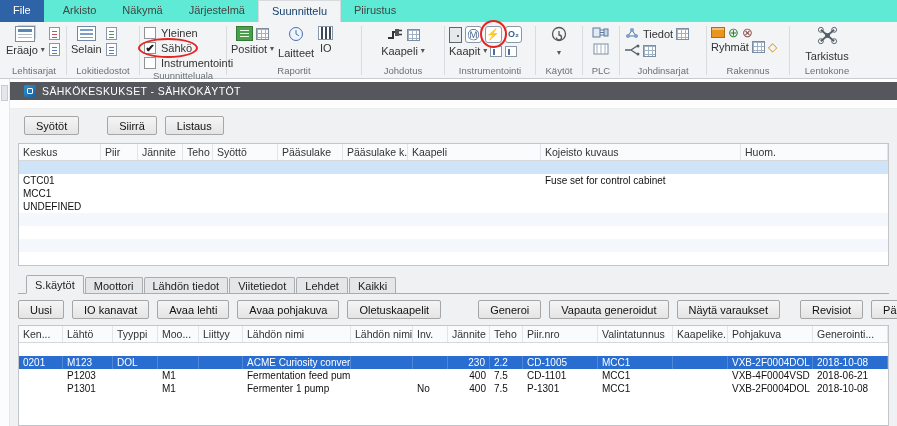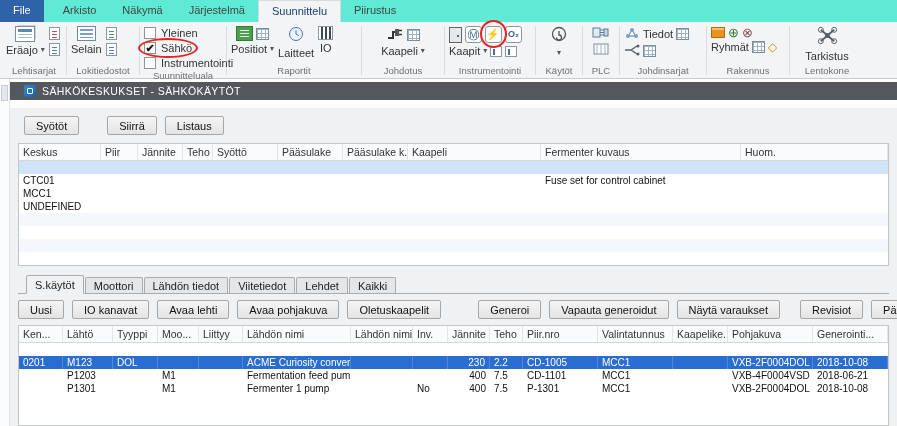--- a/index.html
+++ b/index.html
@@ -373,21 +373,21 @@
         <div class="wtable upper">
             <div class="thead">
               <div class="th" style="width: 82px;">Keskus</div>
               <div class="th" style="width: 37px;">Piir</div>
               <div class="th" style="width: 45px;">Jännite</div>
               <div class="th" style="width: 30px;">Teho</div>
               <div class="th" style="width: 65px;">Syöttö</div>
               <div class="th" style="width: 65px;">Pääsulake</div>
               <div class="th" style="width: 65px;">Pääsulake k...</div>
               <div class="th" style="width: 133px;">Kaapeli</div>
-              <div class="th" style="width: 200px;">Fermenter kuvaus</div>
+              <div class="th" style="width: 200px;">Kojeisto kuvaus</div>
               <div class="th" style="flex: 1 1 0%;">Huom.</div>
             </div>
             <div class="tbody">
               <div class="trow highlight">
                 <div class="td" style="width: 82px;"></div>
                 <div class="td" style="width: 37px;"></div>
                 <div class="td" style="width: 45px;"></div>
                 <div class="td" style="width: 30px;"></div>
                 <div class="td" style="width: 65px;"></div>
                 <div class="td" style="width: 65px;"></div>

